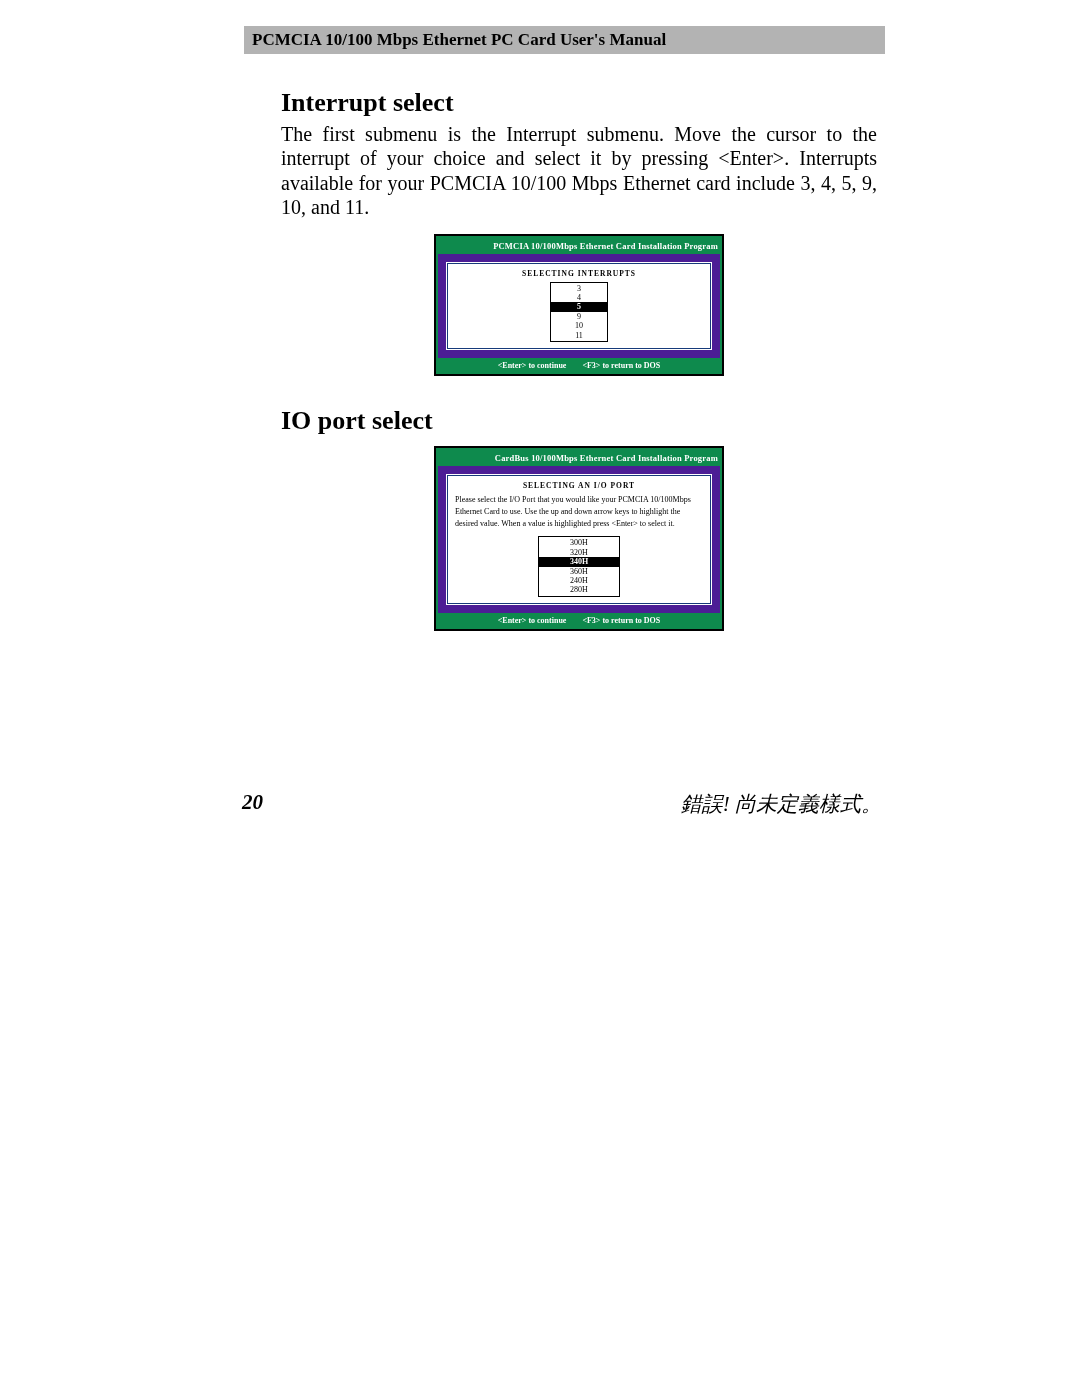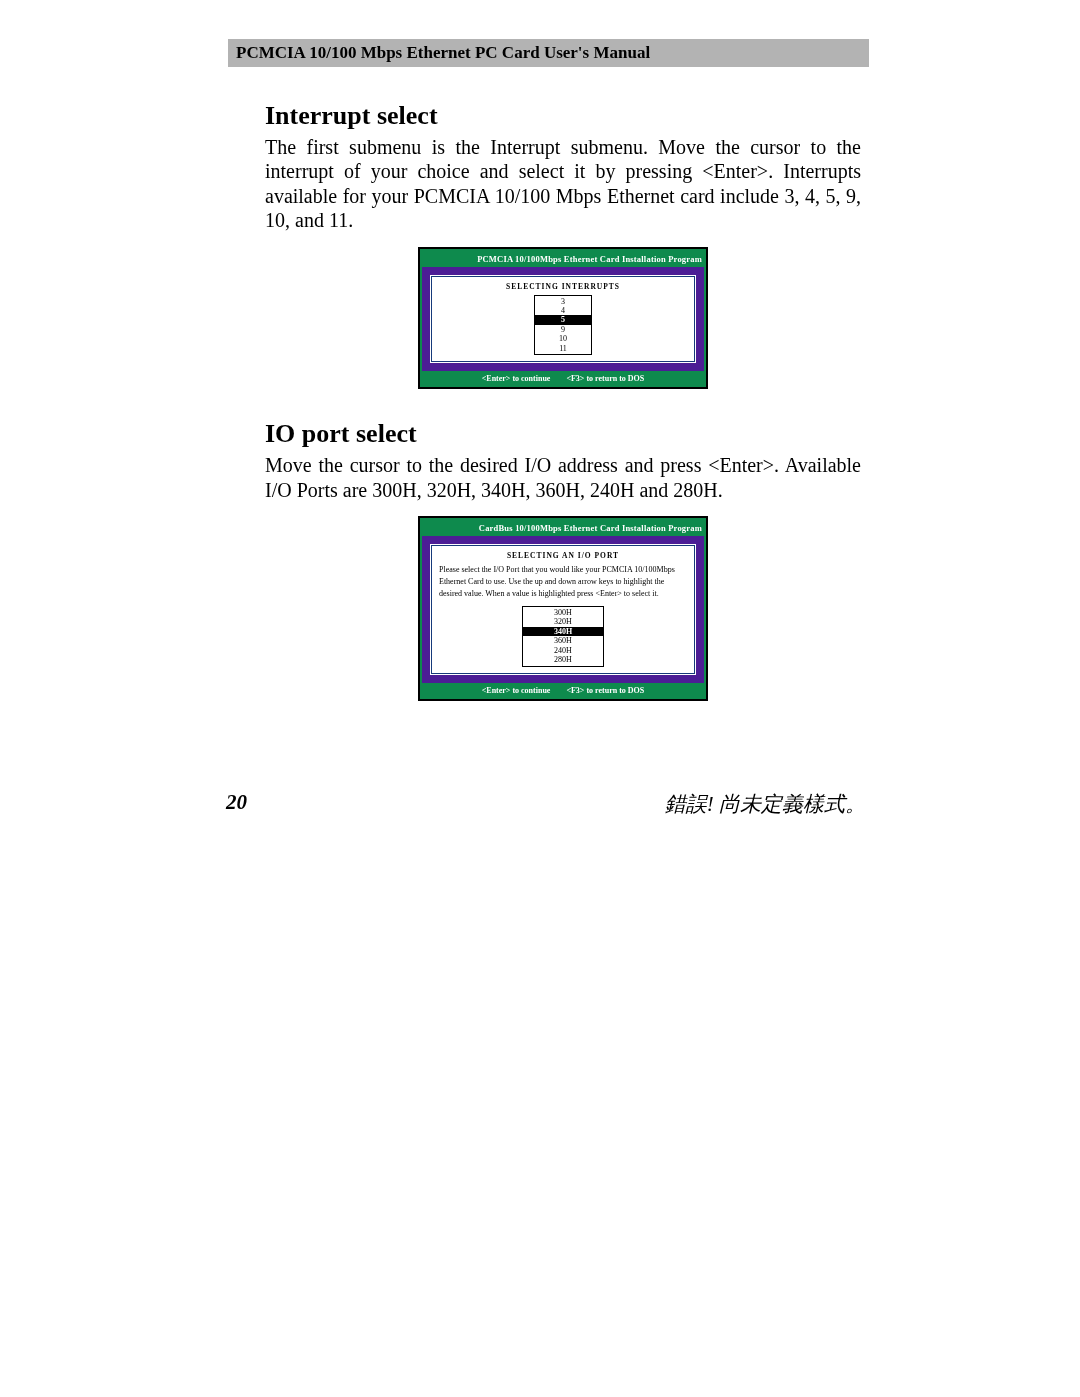--- a/index.html
+++ b/index.html
@@ -10,21 +10,22 @@
     height: 1397px;
     font-family: "Times New Roman", Times, serif;
     color: #000;
     position: relative;
   }
   .page {
     position: relative;
     width: 943px;
     height: 1397px;
     box-sizing: border-box;
-    padding: 39px 0 0 0;
+    padding: 26px 0 0 0;
+    margin-left: 16px;
   }
   .header-bar {
     margin-left: 228px;
     width: 633px;
     background: #b3b3b3;
     padding: 4px 0 4px 8px;
     font-family: "Times New Roman", serif;
     font-weight: bold;
     font-size: 17px;
     color: #000;
@@ -150,21 +151,20 @@
             </div>
       </div>
         </div>
       <div class="iw-footer">
         <span>&lt;Enter&gt; to continue</span>
         <span>&lt;F3&gt; to return to DOS</span>
       </div>
     </div>
 
     <div class="section-heading">IO port select</div>
-    <div class="body-text">Move the cursor to the desired I/O address and press &lt;Enter&gt;. Available I/O Ports are 300H, 320H, 340H, 360H, 240H and 280H.</div>
 
     <div class="install-window">
       <div class="iw-title">CardBus 10/100Mbps Ethernet Card Installation Program</div>
       <div class="iw-canvas">
           <div class="iw-canvas-inner">
         <div class="iw-subtitle">SELECTING AN  I/O PORT</div>
         <div class="iw-instr">Please select the I/O Port that you would like your PCMCIA 10/100Mbps Ethernet Card to use.
 Use the up and down arrow keys to highlight the desired value.  When a value is highlighted press &lt;Enter&gt; to select it.</div>
         <div class="iw-listbox wide">
               <div class="opt">300H</div>

